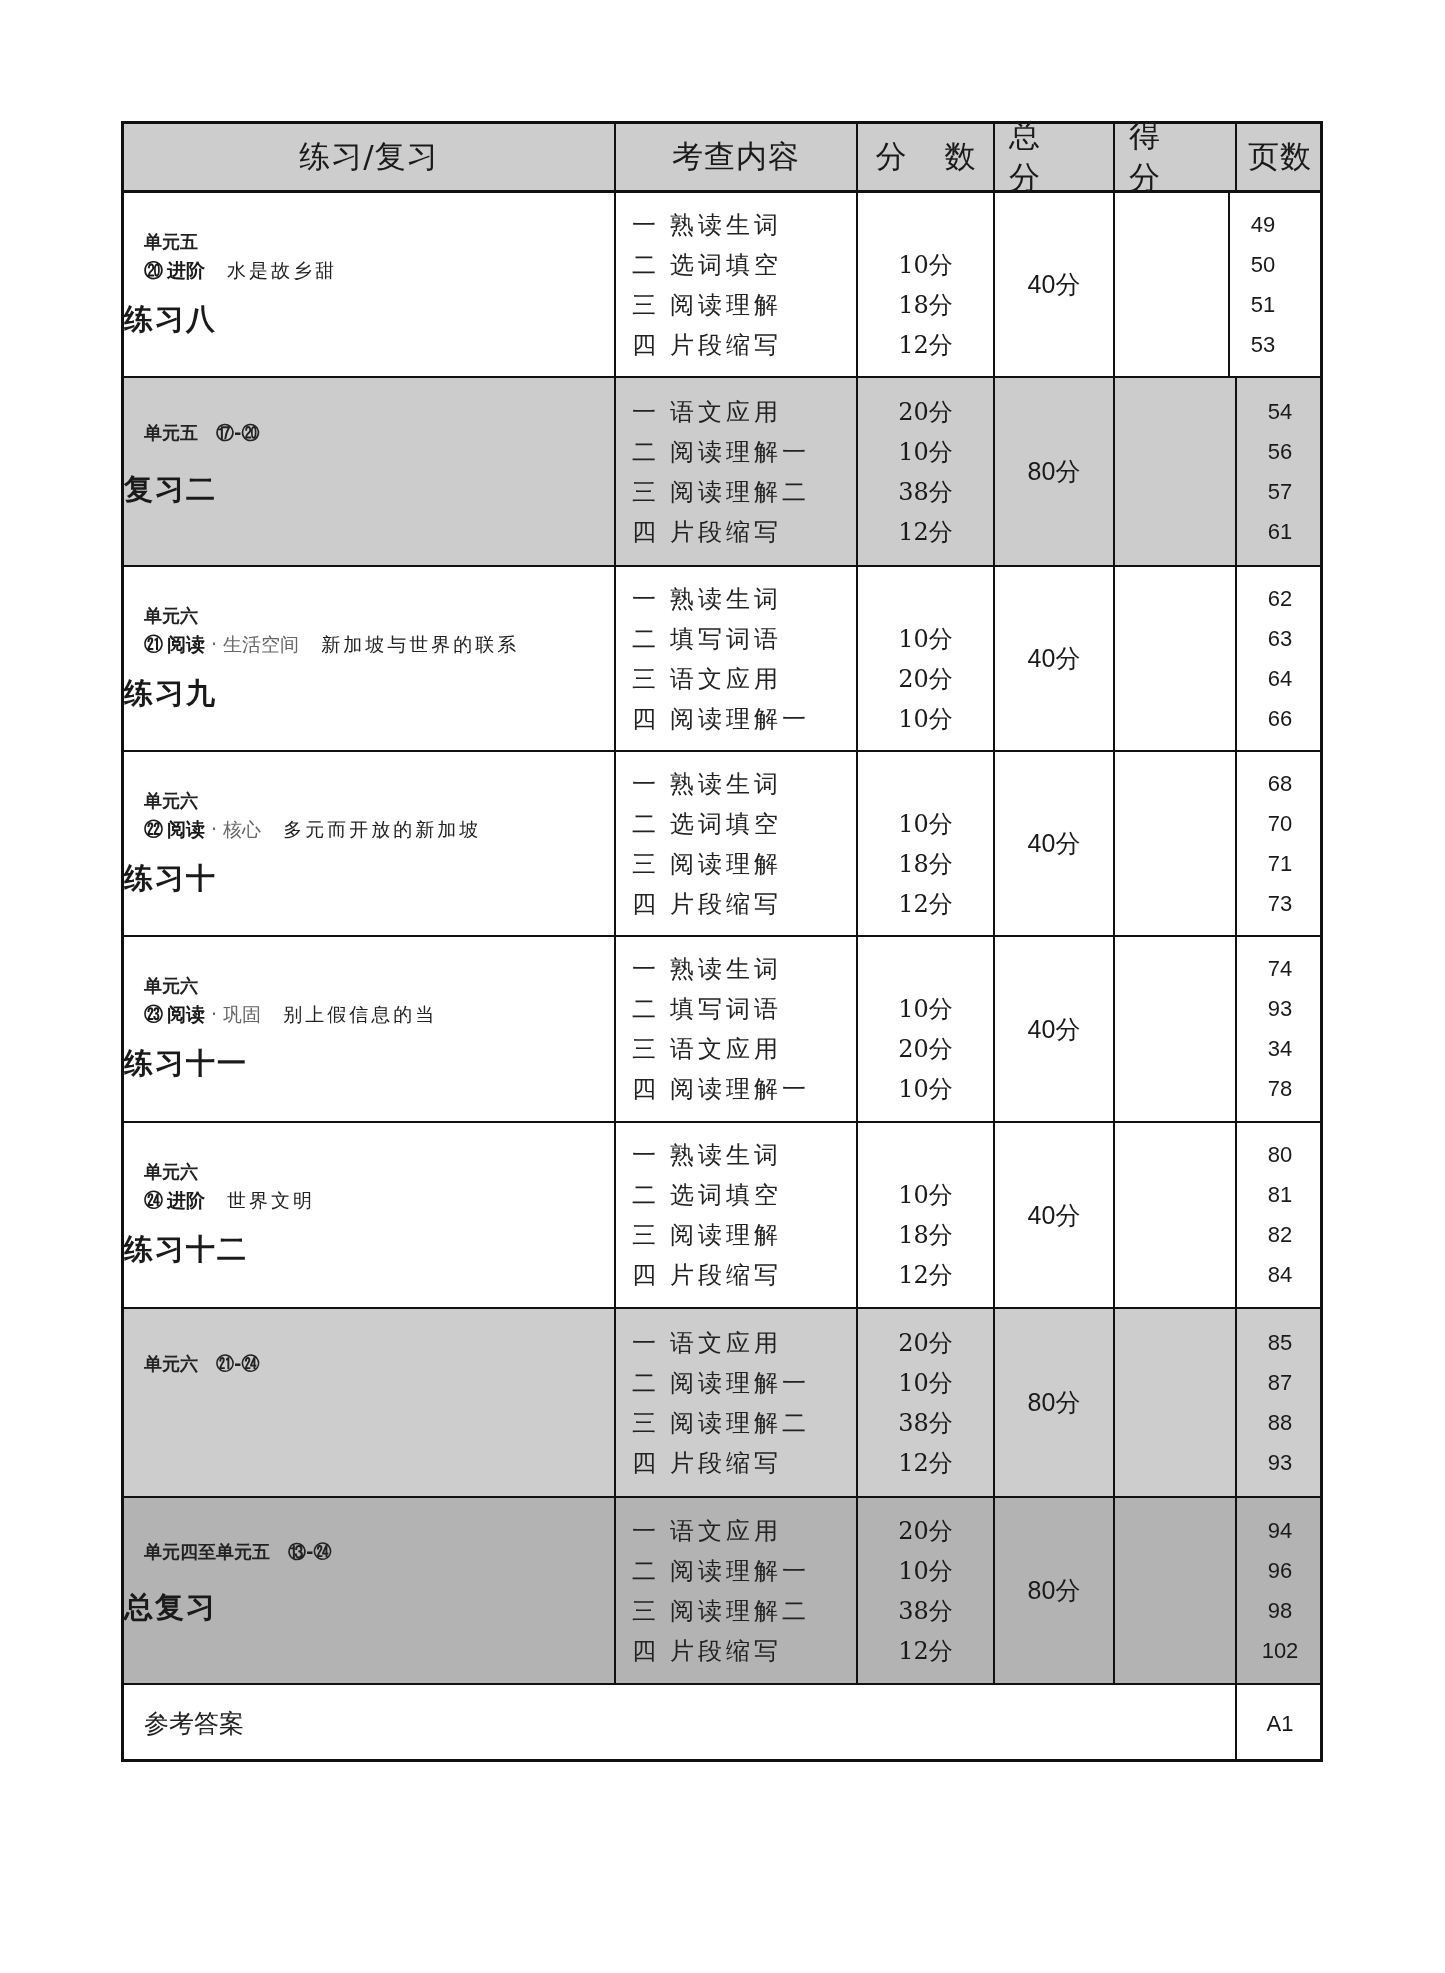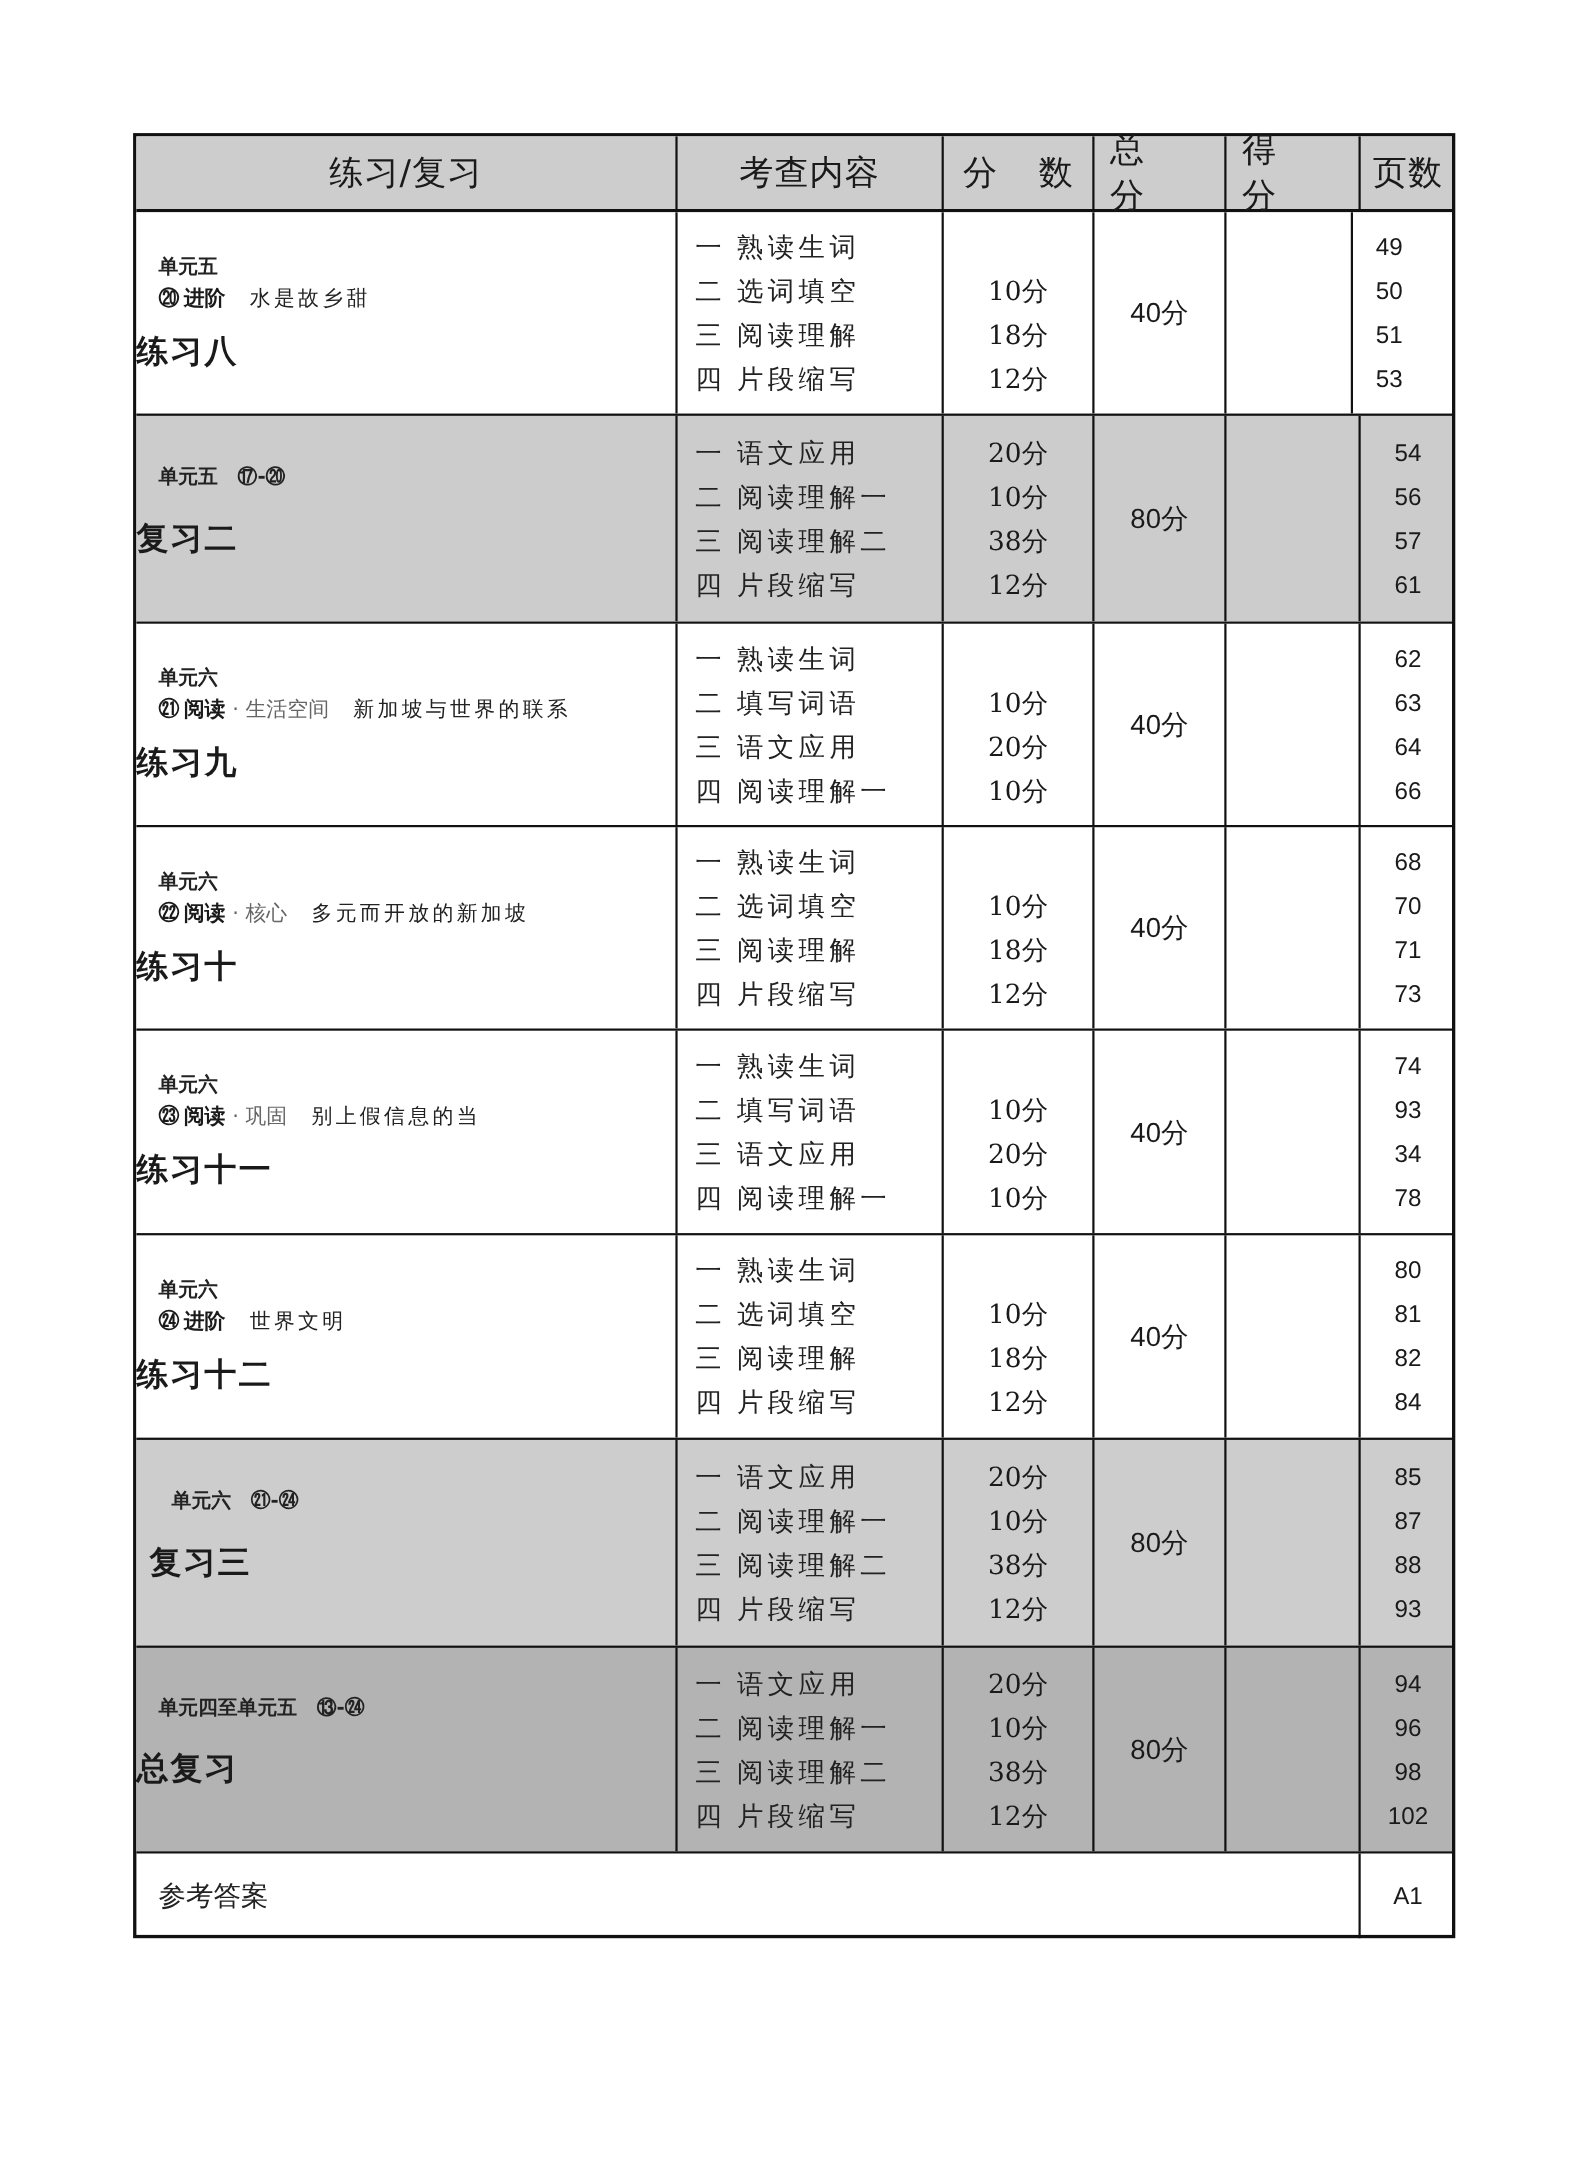--- a/index.html
+++ b/index.html
@@ -276,24 +276,23 @@
       <div class="page-list">
             <div class="page-item">80</div>
             <div class="page-item">81</div>
             <div class="page-item">82</div>
             <div class="page-item">84</div>
           </div>
     </div>
   </div>
 
   <div class="row" style="top: 1183px; height: 189px; background: rgb(205, 205, 205);">
-    <div class="cell left-cell" style="left:12px; width:490px;">
+    <div class="cell left-cell" style="left:0; width:490px;">
       <span class="unit-label" style="top: 42.81px;">单元六　㉑-㉔</span>
 
-      <span class="ex-title" style="top: 91.62px;">复习三</span>
     </div>
     <div class="cell" style="left:490px; width:242px;">
       <div class="content-list">
             <div class="content-item"><span class="ord">一</span><span>语文应用</span></div>
             <div class="content-item"><span class="ord">二</span><span>阅读理解一</span></div>
             <div class="content-item"><span class="ord">三</span><span>阅读理解二</span></div>
             <div class="content-item"><span class="ord">四</span><span>片段缩写</span></div>
           </div>
     </div>
     <div class="cell" style="left:732px; width:137px;">

